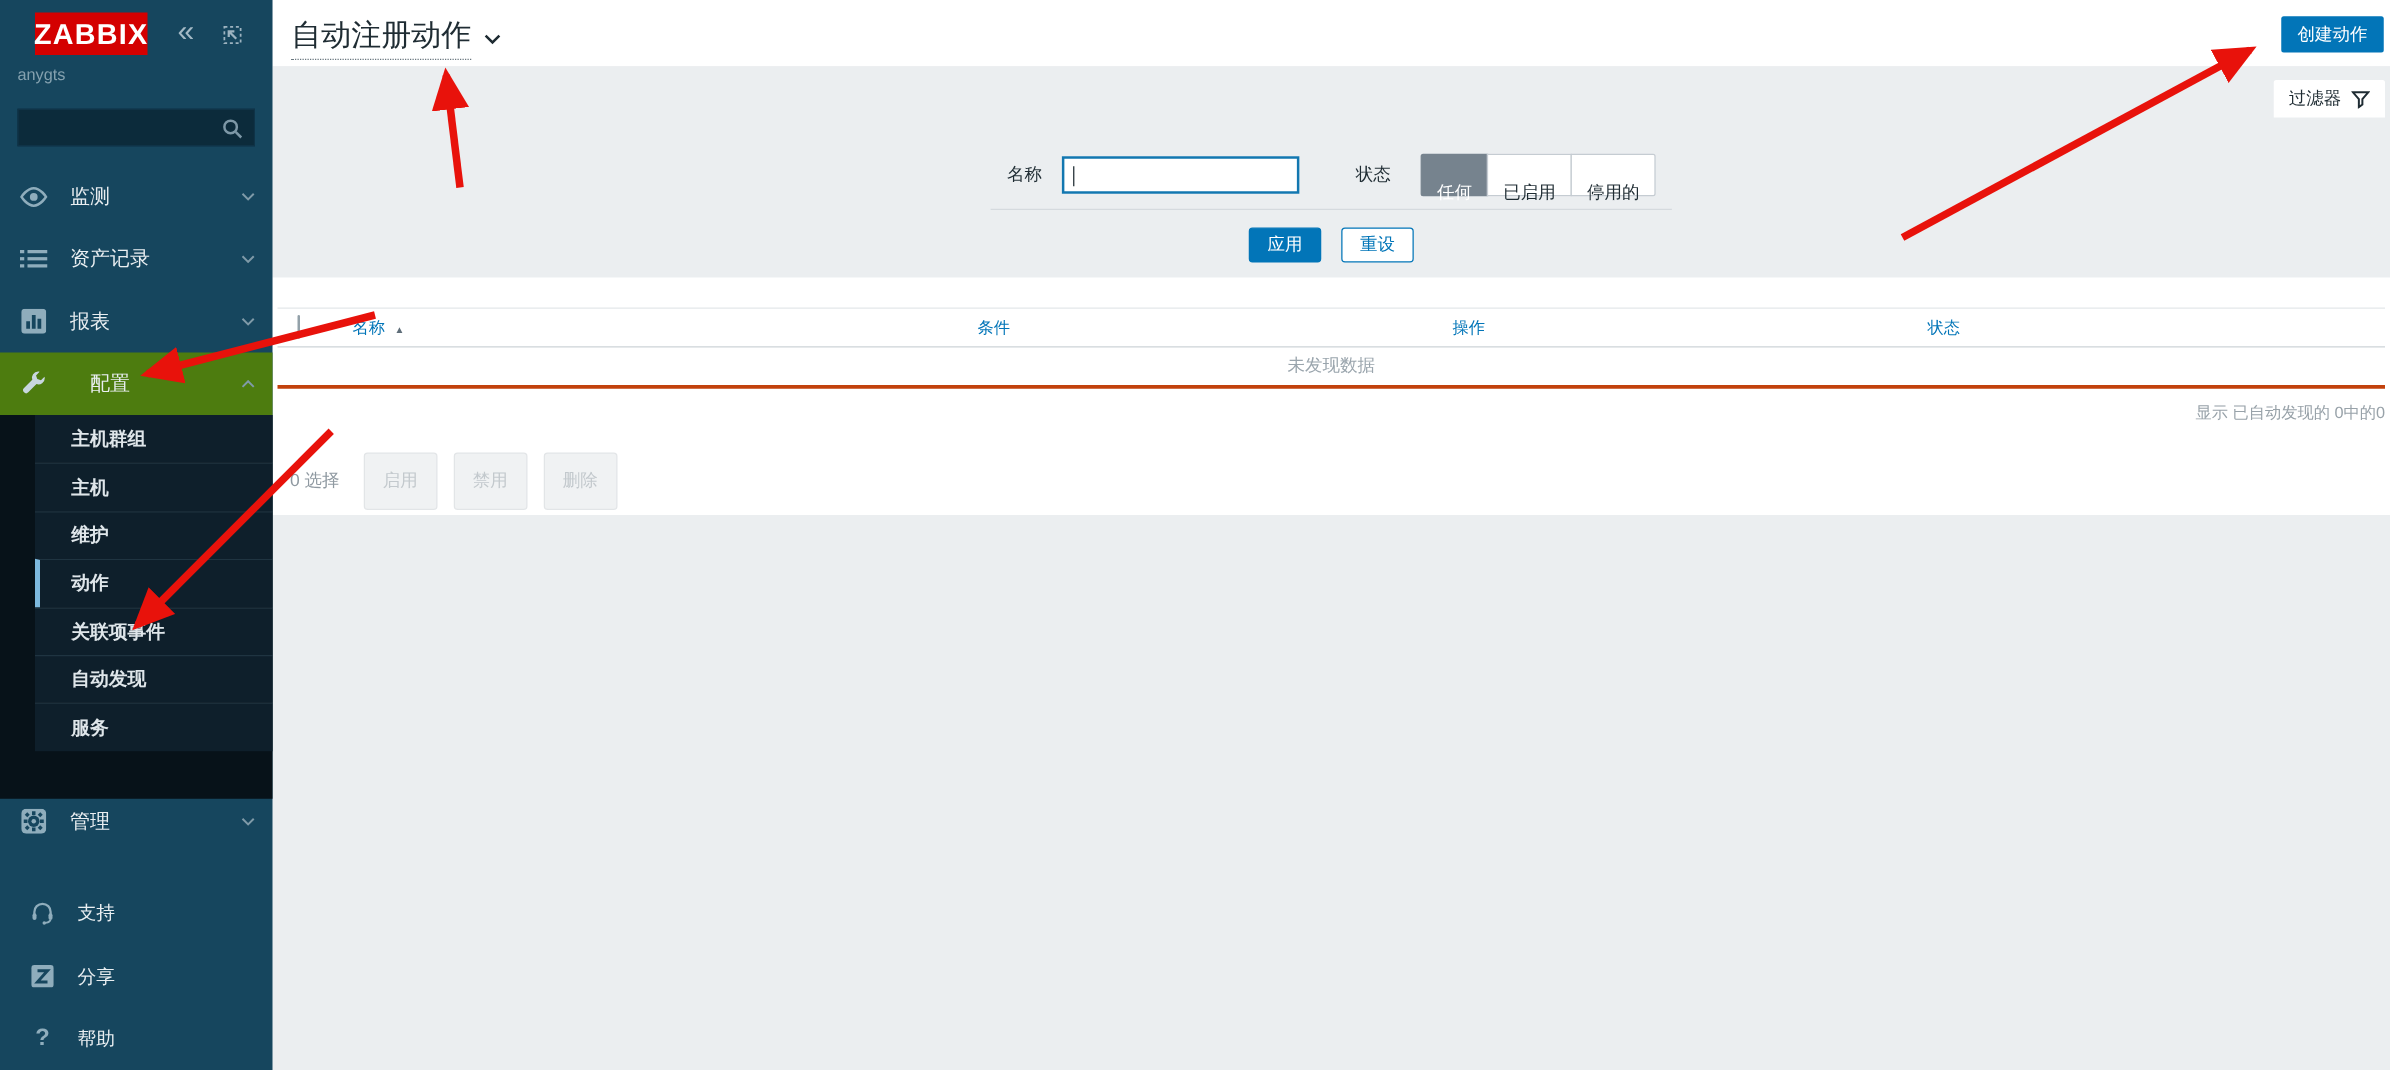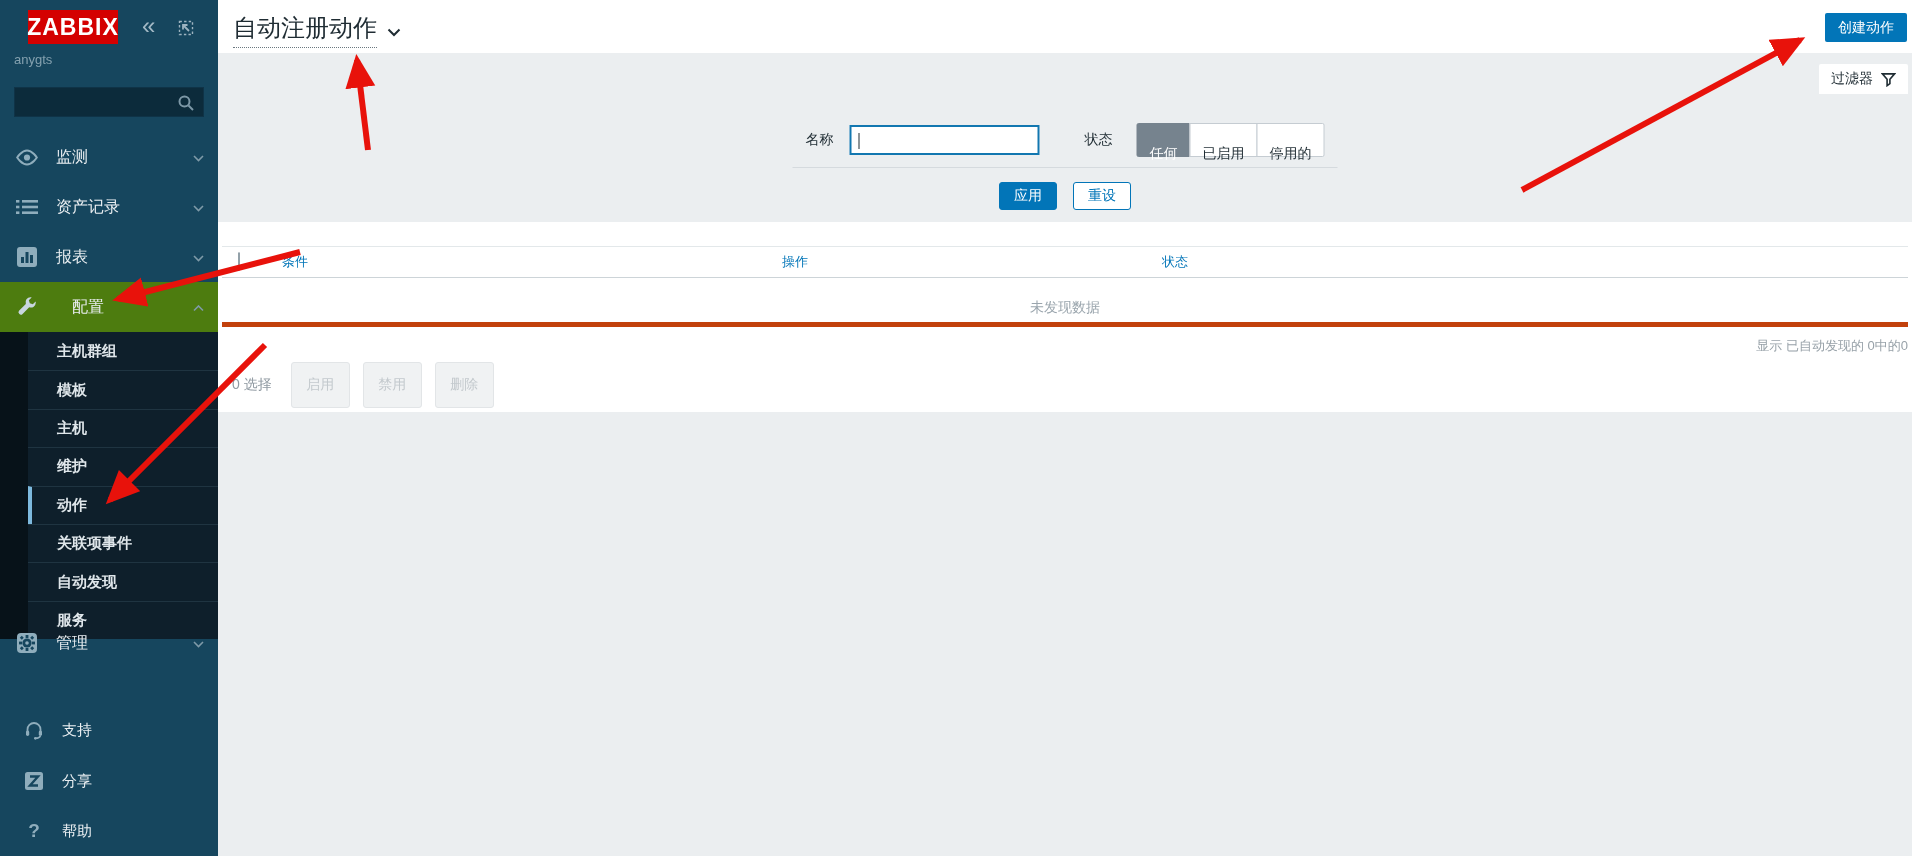--- a/index.html
+++ b/index.html
@@ -65,21 +65,21 @@
   .btn-alt { height:28px; padding:0 14px; background:#fff; border:1px solid #0275b8; color:#0275b8; font-size:14px; border-radius:3px; cursor:pointer; }
 
   .whiteblock { position:absolute; left:0; top:222px; right:0; height:190px; background:#fff; }
   .tbl { position:absolute; left:4px; right:4px; top:24px; }
   .tbl-head { display:grid; grid-template-columns:44px 500px 380px 380px auto; height:32px; align-items:center;
               border-top:1px solid #e3e8ea; border-bottom:1px solid #cdd4d8; }
   .th { font-size:13px; color:#0275b8; padding-left:16px; cursor:pointer; }
   .th .sort { color:#5f6e79; font-size:8px; margin-left:4px; }
   .cb { width:16px; height:16px; background:#fff; border:1px solid #93a1a9; border-radius:2px; margin-left:16px; cursor:pointer; }
   .tbl-empty { height:33px; display:flex; align-items:center; justify-content:center; color:#9aa5ad; font-size:14px;
-               border-bottom:5px solid #c2410c;margin-top:16px; }
+               border-bottom:3px solid #c2410c; }
   .tbl-stats { text-align:right; padding:10px 0 0 0; color:#98a2a9; font-size:13px; }
   .foot-row { position:absolute; left:14px; top:140px; display:flex; align-items:center; gap:13px; }
   .sel-count { color:#8f99a1; font-size:14px; margin-right:6px; }
   .btn-disabled { height:46px; min-width:59px; background:#f0f2f3; border:1px solid #e2e5e7; color:#c3c9cd;
                   font-size:14px; border-radius:3px; padding:0 12px; }
 
   
   .arrows { position:absolute; inset:0; z-index:10; pointer-events:none; }
 </style>
 </head>
@@ -175,43 +175,40 @@
             <path d="M1 5.5 L5.5 1 L10 5.5" fill="none" stroke="#7f9aa8" stroke-width="1.6"></path>
           </svg>
       </span>
     </div>
 
     <div class="submenu">
       <div class="sub-item">
           <span>主机群组</span>
         </div>
       <div class="sub-item">
-          <span>模板</span>
-        </div>
-      <div class="sub-item">
           <span>主机</span>
         </div>
       <div class="sub-item">
           <span>维护</span>
         </div>
       <div class="sub-item selected">
           <span>动作</span>
         </div>
       <div class="sub-item">
           <span>关联项事件</span>
         </div>
       <div class="sub-item">
           <span>自动发现</span>
         </div>
       <div class="sub-item">
           <span>服务</span>
         </div>
     </div>
 
-    <div class="menu-item" style="top:618px">
+    <div class="menu-item" style="top:632px">
       <span class="mi-icon">
         <svg width="20" height="20" viewBox="0 0 20 20">
           <rect x="0" y="0" width="20" height="20" rx="4" fill="#8fadbc"></rect>
           <g fill="#16465e">
             <circle cx="10" cy="10" r="4.6"></circle>
             <rect x="8.6" y="2" width="2.8" height="3"></rect>
               <rect x="8.6" y="15" width="2.8" height="3"></rect>
             <rect x="2" y="8.6" width="3" height="2.8"></rect>
               <rect x="15" y="8.6" width="3" height="2.8"></rect>
             <rect x="3.4" y="3.4" width="2.8" height="2.8" transform="rotate(45 4.8 4.8)"></rect>
@@ -299,20 +296,24 @@
       <div class="filter-btns">
         <button class="btn-primary">应用</button>
         <button class="btn-alt">重设</button>
       </div>
     </div>
 
     <div class="whiteblock">
       <div class="tbl">
         <div class="tbl-head">
           <span><span class="cb"></span></span>
+          <span class="th">
+            <span>名称</span>
+            <span class="sort">▲</span>
+          </span>
           <span class="th">条件</span>
           <span class="th">操作</span>
           <span class="th">状态</span>
         </div>
         <div class="tbl-empty">未发现数据</div>
         <div class="tbl-stats">显示 已自动发现的 0中的0</div>
       </div>
 
       <div class="foot-row">
         <span class="sel-count">0 选择</span>

